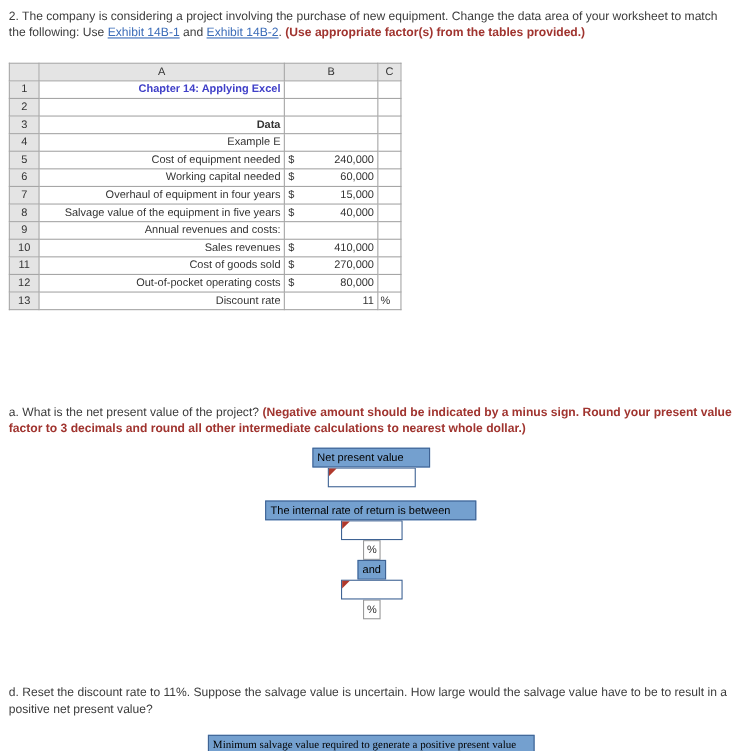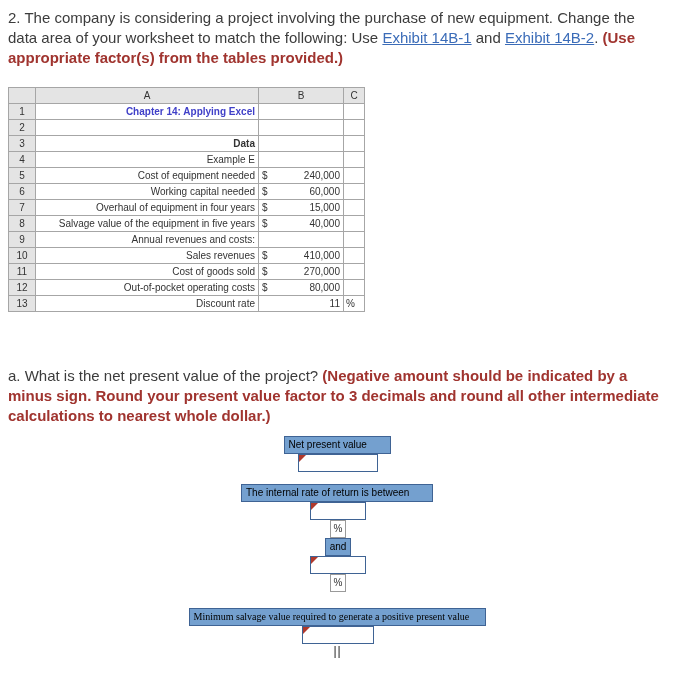--- a/index.html
+++ b/index.html
@@ -2,21 +2,21 @@
 <html><head>
 <meta charset="utf-8">
 <style>
   html,body { margin:0; padding:0; background:#ffffff; }
   .page {
     width:674px; min-height:683px; box-sizing:border-box;
     padding:8px 8px 20px 8px;
     font-family:"Liberation Sans", sans-serif;
     color:#3c3c3c;
   }
-  .qtext { font-size:15px; line-height:1.32; width:658px; color:#3c3c3c; }
+  .qtext { font-size:11px; line-height:1.32; width:658px; color:#3c3c3c; }
   .link { color:#3b6cb8; text-decoration:underline; cursor:pointer; }
   .redbold { color:#a0342f; font-weight:bold; }
 
   
   table.sheet { border-collapse:collapse; margin-top:20px; font-size:10px; color:#333; table-layout:fixed; }
   .sheet th, .sheet td { border:1px solid #a6a6a6; height:15px; padding:0 3px; overflow:hidden; white-space:nowrap; }
   .sheet th { background:#e4e4e4; font-weight:normal; text-align:center; color:#333; padding:0; }
   .sheet td.rownum { background:#e4e4e4; text-align:center; width:26px; padding:0; }
   .sheet th.corner { width:26px; }
   .sheet col.cA { width:205px; }
@@ -47,21 +47,21 @@
     box-sizing:border-box; height:18px; border:1px solid #3f6394; background:#fff;
     font-family:"Liberation Sans",sans-serif; font-size:10px; padding:1px 3px 1px 9px;
   }
   .pct-box {
     box-sizing:border-box; border:1px solid #9a9a9a; background:#fff; height:18px;
     display:flex; align-items:center; padding:0 3px; margin-left:2px; color:#333;
   }
   .and-box { margin-left:2px; }
   .cursor-marks { margin-left:1px; font-size:12px; color:#222; letter-spacing:1px; }
 
-  .mt-a { margin-top:54px; }
+  .mt-a { margin-top:86px; }
   .mt-npv { margin-top:10px; }
   .mt-c { margin-top:88px; }
   .mt-irr { margin-top:12px; }
   .mt-d { margin-top:60px; }
   .mt-final { margin-top:16px; }
 </style>
 </head>
 <body>
 
 <div class="page">
@@ -253,20 +253,21 @@
     </div>
     <div class="pct-box">%</div>
     <div class="blue-label and-box">and</div>
     <div class="input-wrap">
       <span class="marker"></span>
       <input type="text" class="ans-input" style="width: 56px;" value="">
     </div>
     <div class="pct-box">%</div>
   </div>
 
+  <p class="qtext mt-d" style="margin-bottom:0;">d. Reset the discount rate to 11%. Suppose the salvage value is uncertain. How large would the salvage value have to be to result in a positive net present value?</p>
 
   <div class="ans-row mt-final">
     <div class="blue-label" style="width:297px;font-family:Liberation Serif, serif;">Minimum salvage value required to generate a positive present value</div>
     <div class="input-wrap">
       <span class="marker"></span>
       <input type="text" class="ans-input" style="width: 72px;" value="">
     </div>
     <span class="cursor-marks">||</span>
   </div>
 

